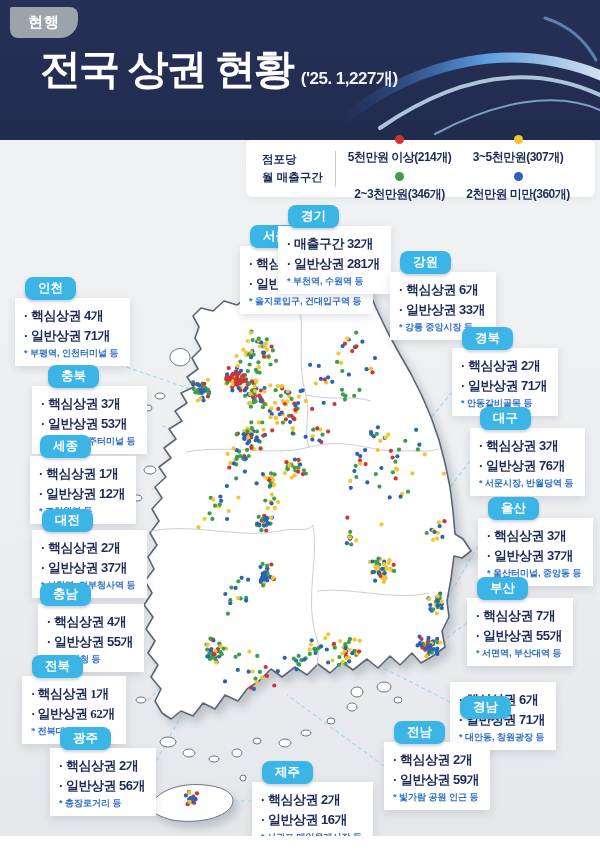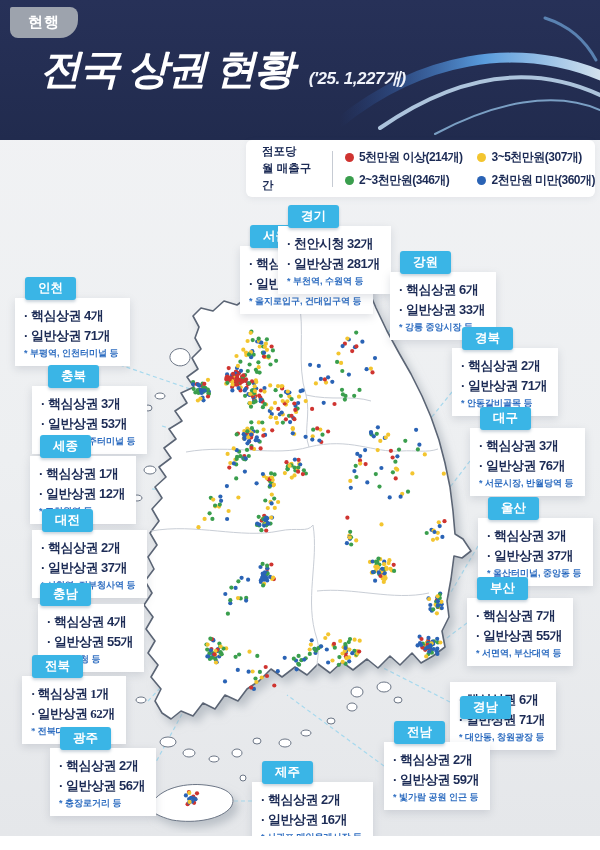--- a/index.html
+++ b/index.html
@@ -4,46 +4,46 @@
 <style>
   html,body{margin:0;padding:0;}
   body{width:600px;height:850px;font-family:"Liberation Sans","DejaVu Sans",sans-serif;}
   .page{position:relative;width:600px;height:836px;overflow:hidden;
         background:linear-gradient(180deg,#f2f3f5 0%,#edeff1 55%,#e5e7ea 100%);}
 
   
   .hdr{position:absolute;top:0;left:0;width:600px;height:140px;background:linear-gradient(180deg,#273158,#212b4e);}
   .tag{position:absolute;top:7px;left:10px;background:#9da3ad;color:#fff;font-weight:800;font-size:15px;
        padding:6px 18px;border-radius:2px 8px 18px 8px;letter-spacing:1px;}
-  .title-row{position:absolute;left:40px;top:42px;display:flex;align-items:flex-end;gap:16px;white-space:nowrap;font-style:italic;}
+  .title-row{position:absolute;left:40px;top:42px;display:flex;align-items:flex-end;gap:8px;white-space:nowrap;}
   .title-row h1{margin:0;font-size:41px;font-weight:800;color:#ffffff;letter-spacing:-2px;}
   .title-suffix{font-size:17px;font-weight:700;color:#f0f3fa;padding-bottom:7px;letter-spacing:-0.5px;}
   .problem-row{position:absolute;left:40px;top:102px;display:flex;align-items:center;gap:10px;white-space:nowrap;}
   .pill{background:#bcc1ca;color:#232d52;font-size:13px;font-weight:800;padding:4px 15px;border-radius:999px;}
   .problem-text{font-size:16.5px;font-weight:700;color:#edf1f7;letter-spacing:-0.5px;}
   .swoosh{position:absolute;right:0;top:0;}
 
   
   .legend{position:absolute;left:246px;top:140px;width:349px;height:57px;background:#fff;border-radius:6px;
           display:flex;align-items:center;padding:0 0 0 16px;box-sizing:border-box;z-index:3;
           box-shadow:0 2px 6px rgba(120,130,145,.10);}
   .legend-label{font-size:11.5px;font-weight:800;color:#1c2b55;line-height:1.5;}
   .legend-divider{width:1px;height:36px;background:#c6cbd3;margin:0 12px;}
   .legend-items{display:grid;grid-template-columns:auto auto;column-gap:15px;row-gap:6px;}
-  .leg-item{display:flex;align-items:center;gap:5px;}
+  .leg-item{display:flex;align-items:center;gap:5px;flex-direction:column;}
   .leg-dot{width:9px;height:9px;border-radius:50%;flex:none;}
   .leg-label{font-size:12px;font-weight:800;color:#1c2b55;white-space:nowrap;letter-spacing:-0.5px;}
 
   
   #map-svg{position:absolute;left:0;top:0;z-index:1;}
 
   
   .callout{position:absolute;z-index:2;}
   .badge{position:absolute;left:10px;top:-21px;background:#3ab5e6;color:#fff;font-size:12.5px;font-weight:800;
-         padding:3px 13px;border-radius:3px;box-shadow:0 2px 3px rgba(40,80,110,.25);white-space:nowrap;}
+         padding:3px 13px;border-radius:8px;box-shadow:0 2px 3px rgba(40,80,110,.25);white-space:nowrap;}
   .card{background:#fff;box-shadow:0 3px 8px rgba(110,120,135,.22);padding:8px 11px 6px 9px;}
   .stat{font-size:13px;font-weight:800;color:#1c2b55;line-height:1.5;white-space:nowrap;letter-spacing:-0.5px;}
   .note{font-size:9px;font-weight:700;color:#2f6ec1;margin-top:2px;white-space:nowrap;}
 </style>
 </head>
 <body>
 
 <div class="page">
 
   <div class="hdr">
@@ -979,21 +979,21 @@
         <div class="badge" style="background: rgb(58, 181, 230);">서울</div>
         <div class="card">
           <div class="stat">· 핵심상권 43개</div>
           <div class="stat">· 일반상권 176개</div>
           <div class="note">* 을지로입구, 건대입구역 등</div>
         </div>
       </div>
       <div class="callout" style="left: 278px; top: 226px;">
         <div class="badge" style="background: rgb(58, 181, 230);">경기</div>
         <div class="card">
-          <div class="stat">· 천안시청 32개</div>
+          <div class="stat">· 매출구간 32개</div>
           <div class="stat">· 일반상권 281개</div>
           <div class="note">* 부천역, 수원역 등</div>
         </div>
       </div>
       <div class="callout" style="left: 390px; top: 272px;">
         <div class="badge" style="background: rgb(58, 181, 230);">강원</div>
         <div class="card">
           <div class="stat">· 핵심상권 6개</div>
           <div class="stat">· 일반상권 33개</div>
           <div class="note">* 강릉 중앙시장 등</div>

